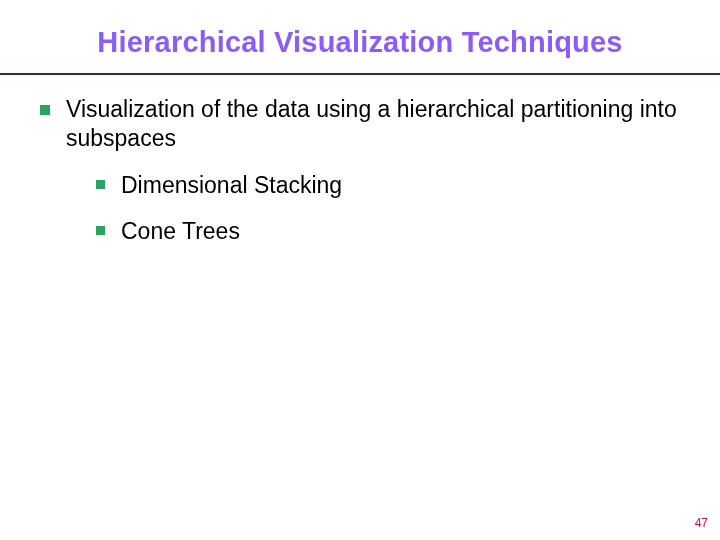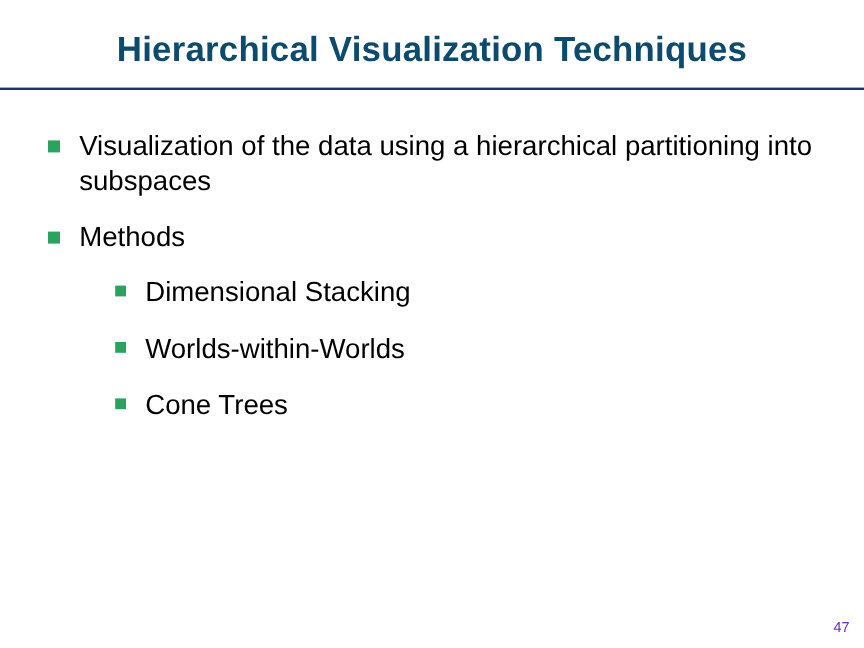--- a/index.html
+++ b/index.html
@@ -15,34 +15,34 @@
   .slide {
     width: 720px;
     height: 540px;
     position: relative;
     box-sizing: border-box;
   }
   .title {
     font-family: Arial, Helvetica, sans-serif;
     font-size: 29px;
     font-weight: bold;
-    color: #0c4a6e; 
+    color: #8b5cf6; 
     text-align: center;
     padding-top: 26px;
     padding-bottom: 10px;
     letter-spacing: 0.2px;
   }
   .rule {
     border: none;
     border-top: 2px solid #232f6b;
     margin: 4px 0 0 0;
     width: 100%;
   }
   .body {
-    padding: 32px 36px 0 40px;
+    padding: 20px 36px 0 40px;
     font-size: 23px;
     line-height: 1.25;
   }
   .item-l1 {
     display: flex;
     align-items: flex-start;
     margin-bottom: 18px;
   }
   .item-l2 {
     display: flex;
@@ -68,52 +68,44 @@
   }
   .text {
     flex: 1 1 auto;
   }
   .pagenum {
     position: absolute;
     right: 12px;
     bottom: 10px;
     font-family: Arial, Helvetica, sans-serif;
     font-size: 12px;
-    color: #6d28d9;
+    color: #be185d;
   }
 </style>
 </head>
 <body>
 
 <div class="slide">
 
   <div class="title">Hierarchical Visualization Techniques</div>
   <hr class="rule">
 
   <div class="body">
 
     <div class="item-l1">
       <span class="bullet l1"></span>
       <span class="text">Visualization of the data using a hierarchical partitioning into subspaces</span>
     </div>
 
-    <div class="item-l1">
-      <span class="bullet l1"></span>
-      <span class="text">Methods</span>
-    </div>
 
     <div class="item-l2">
       <span class="bullet l2"></span>
       <span class="text">Dimensional Stacking</span>
     </div>
 
-    <div class="item-l2">
-      <span class="bullet l2"></span>
-      <span class="text">Worlds-within-Worlds</span>
-    </div>
 
 
     <div class="item-l2">
       <span class="bullet l2"></span>
       <span class="text">Cone Trees</span>
     </div>
 
 
   </div>
 

